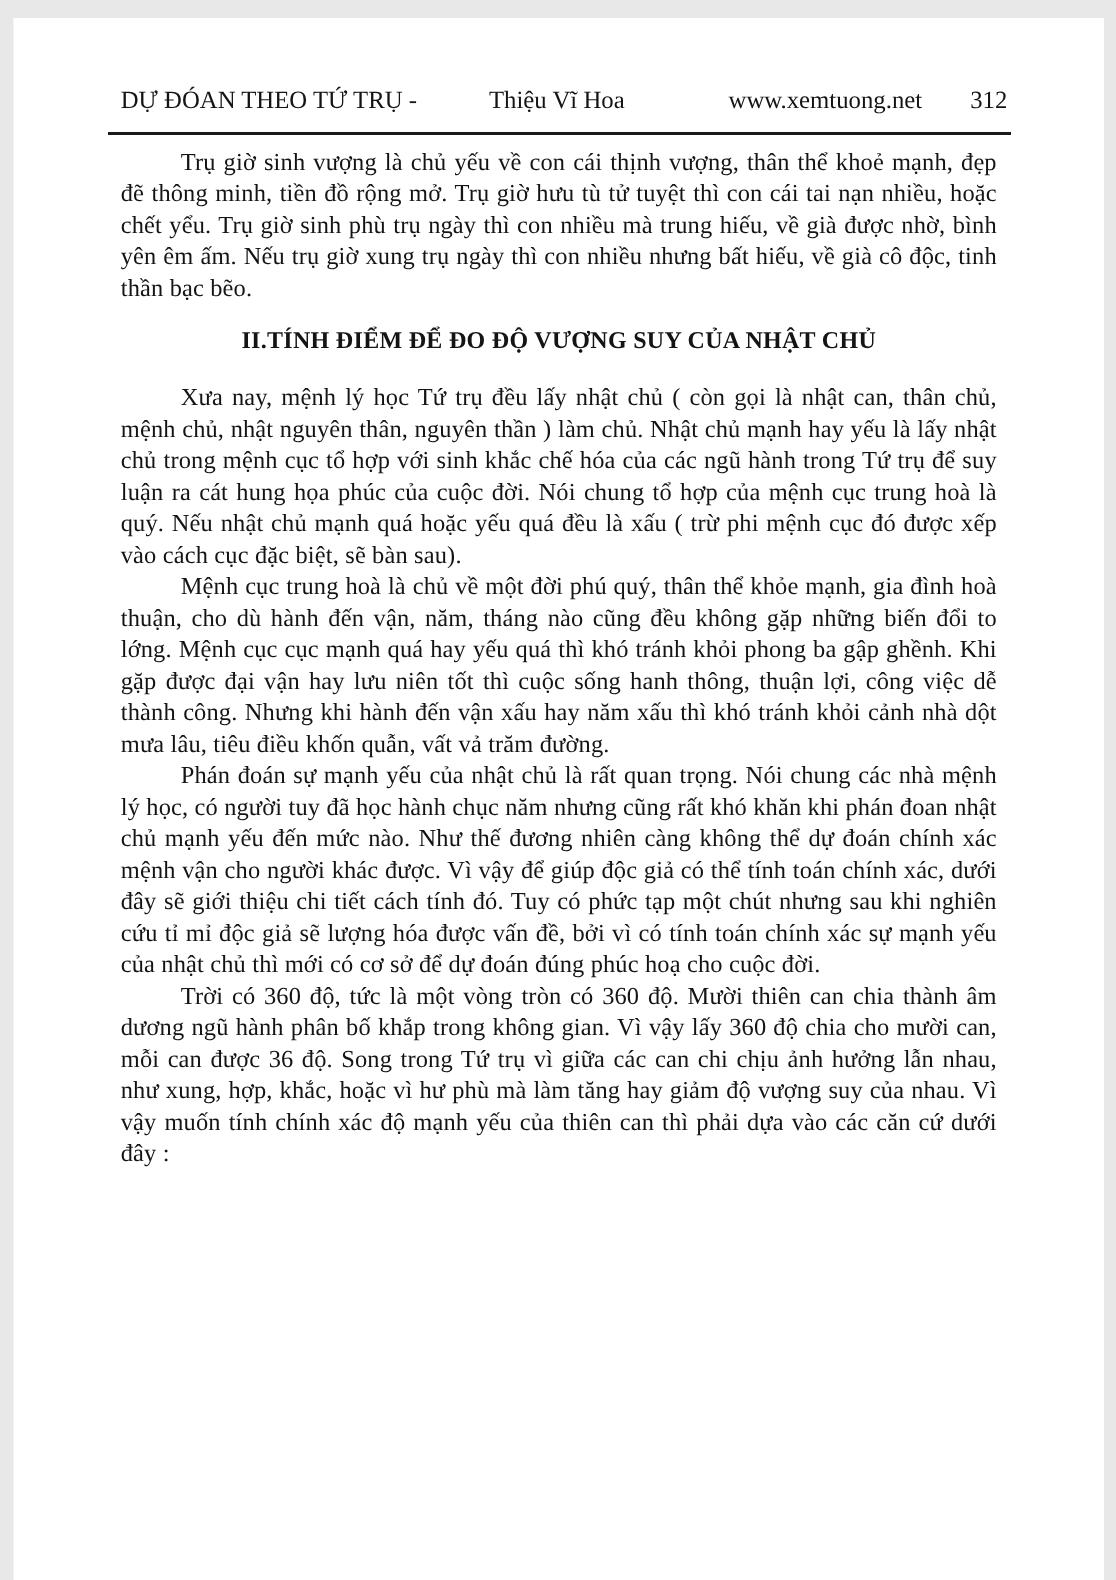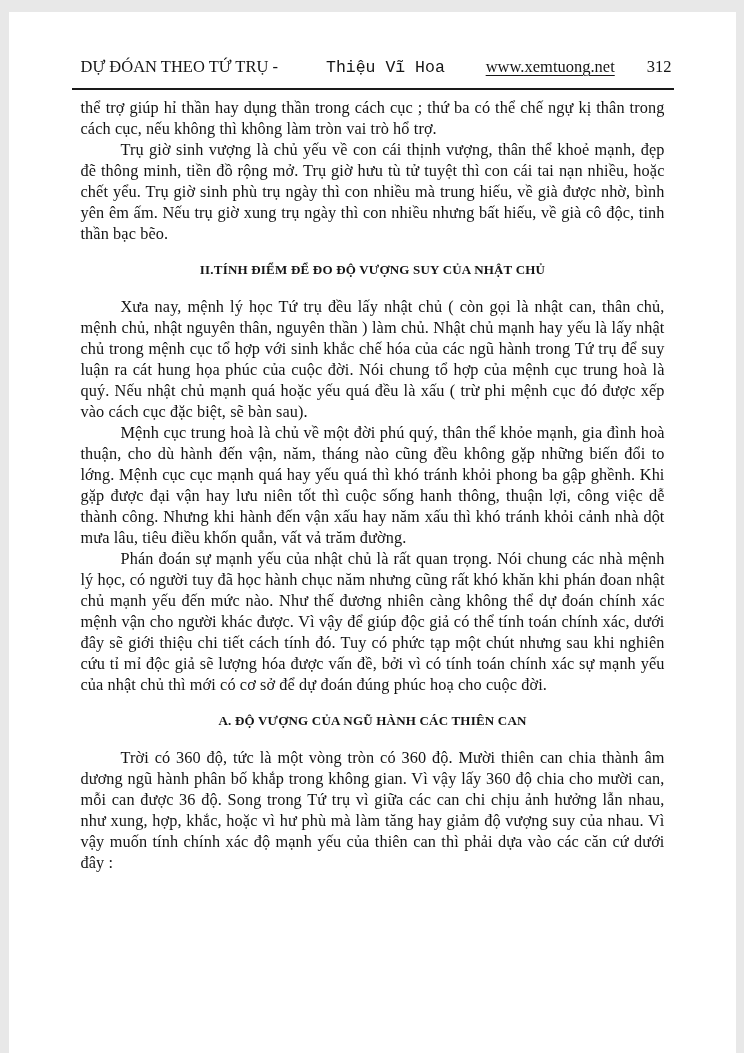--- a/index.html
+++ b/index.html
@@ -15,39 +15,39 @@
     box-sizing: border-box;
   }
   .header {
     display: flex;
     align-items: baseline;
     padding: 45px 64px 0 72px;
     font-size: 16.5px;
     white-space: nowrap;
   }
   .header .title { flex: 0 0 auto; }
-  .header .author { margin-left: 48px; flex: 0 0 auto; font-family: Liberation Mono, monospace; }
+  .header .author { margin-left: 48px; flex: 0 0 auto; }
   .header .spacer { flex: 1 1 auto; }
-  .header .website { text-decoration: underline; text-underline-offset: 3px; text-align: right; }
+  .header .website { text-underline-offset: 3px; text-align: right; }
   .header .pagenum { margin-left: 32px; }
   .rule {
     margin: 11px 62px 0 63px;
     border-bottom: 2px solid #1a1a1a;
   }
   .content {
     margin: 7px 71px 0 72px;
     font-size: 16.3px;
     line-height: 21px;
     text-align: justify;
     letter-spacing: 0.1px;
   }
   .content p { margin: 0; text-indent: 40px; }
   .content p.noindent { text-indent: 0; }
   .content h2 {
-    font-size: 13px;
+    font-size: 16px;
     font-weight: bold;
     text-align: center;
     margin: 15px 0 16px 0;
     letter-spacing: 0.2px;
   }
 </style>
 </head>
 <body>
 
 <div class="page">
@@ -56,23 +56,21 @@
     <span class="title">DỰ ĐÓAN THEO TỨ TRỤ -</span>
     <span class="author">Thiệu Vĩ  Hoa</span>
     <span class="spacer"></span>
     <span class="website">www.xemtuong.net</span>
     <span class="pagenum">312</span>
   </div>
 
   <div class="rule"></div>
 
   <div class="content">
-    <p class="noindent">thể trợ giúp hỉ thần hay dụng thần trong cách cục ; thứ ba có thể chế ngự kị thân trong cách cục, nếu không thì không làm tròn vai trò hổ trợ.</p>
     <p>Trụ giờ sinh vượng là chủ yếu về con cái thịnh vượng, thân thể khoẻ mạnh, đẹp đẽ thông minh, tiền đồ rộng mở. Trụ giờ hưu tù tử tuyệt thì con cái tai nạn nhiều, hoặc chết yểu. Trụ giờ sinh phù trụ ngày thì con nhiều mà trung hiếu, về già được nhờ, bình yên êm ấm. Nếu trụ giờ xung trụ  ngày thì con nhiều nhưng bất hiếu, về già cô độc, tinh thần bạc bẽo.</p>
     <h2>II.TÍNH ĐIỂM ĐỂ ĐO ĐỘ VƯỢNG SUY CỦA NHẬT CHỦ</h2>
     <p>Xưa nay, mệnh lý học Tứ trụ đều lấy nhật chủ ( còn gọi là nhật can, thân chủ, mệnh chủ, nhật nguyên thân, nguyên thần ) làm chủ. Nhật chủ mạnh hay yếu là lấy nhật chủ trong mệnh cục tổ hợp với sinh khắc chế hóa của các ngũ hành trong Tứ trụ để suy luận ra cát hung họa phúc của cuộc đời. Nói chung tổ hợp của mệnh cục trung hoà là quý. Nếu nhật chủ mạnh quá hoặc yếu quá đều là xấu ( trừ phi mệnh cục đó được xếp vào cách cục đặc biệt, sẽ bàn sau).</p>
     <p>Mệnh cục trung hoà là chủ về một đời phú quý, thân thể khỏe mạnh, gia đình hoà thuận, cho dù hành đến vận, năm, tháng nào cũng đều không gặp những biến đổi to lớng. Mệnh cục cục mạnh quá hay yếu quá thì khó tránh khỏi phong ba gập ghềnh. Khi gặp được đại vận  hay lưu niên tốt thì cuộc sống hanh thông, thuận lợi, công việc dễ thành công. Nhưng khi hành đến vận xấu hay năm xấu thì khó tránh khỏi cảnh nhà dột mưa lâu, tiêu điều khốn quẫn, vất vả trăm đường.</p>
     <p>Phán đoán sự mạnh yếu của nhật chủ là rất quan trọng. Nói chung các nhà mệnh lý học, có người tuy đã học hành chục năm nhưng cũng rất khó khăn khi phán đoan nhật chủ mạnh yếu đến mức nào. Như thế đương nhiên càng không thể dự đoán chính xác mệnh vận cho người khác được. Vì vậy để giúp độc giả có thể tính toán chính xác, dưới đây sẽ giới thiệu chi tiết cách tính đó. Tuy có phức tạp một chút nhưng sau khi nghiên cứu tỉ mỉ độc giả sẽ lượng hóa được vấn đề, bởi vì có tính toán chính xác sự mạnh yếu của nhật chủ thì mới có cơ sở để dự đoán đúng phúc hoạ cho cuộc đời.</p>
-    <h2>A.  ĐỘ VƯỢNG CỦA NGŨ HÀNH CÁC THIÊN CAN</h2>
     <p>Trời có 360 độ, tức là một vòng tròn có 360 độ. Mười thiên can chia thành âm dương ngũ hành phân bố khắp trong không gian. Vì vậy lấy 360 độ chia cho mười can, mỗi can được 36 độ. Song trong Tứ trụ  vì giữa các can chi chịu ảnh hưởng lẫn nhau, như xung, hợp, khắc, hoặc vì hư phù mà làm tăng hay giảm độ vượng suy của nhau. Vì vậy muốn tính chính xác độ mạnh yếu của thiên can thì phải dựa vào các căn cứ dưới đây :</p>
   </div>
 
 </div>
 
 </body></html>

